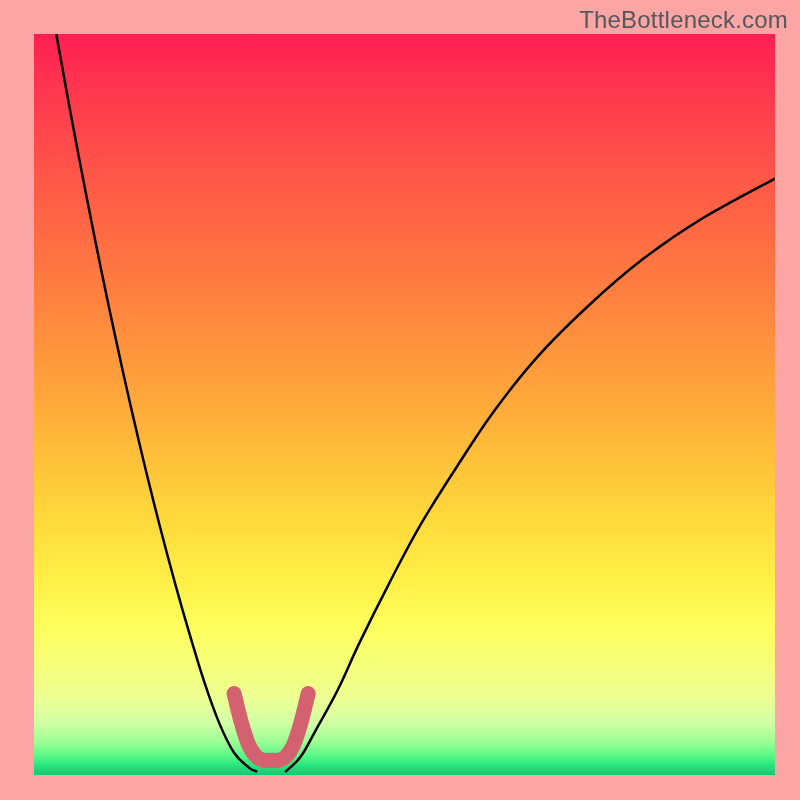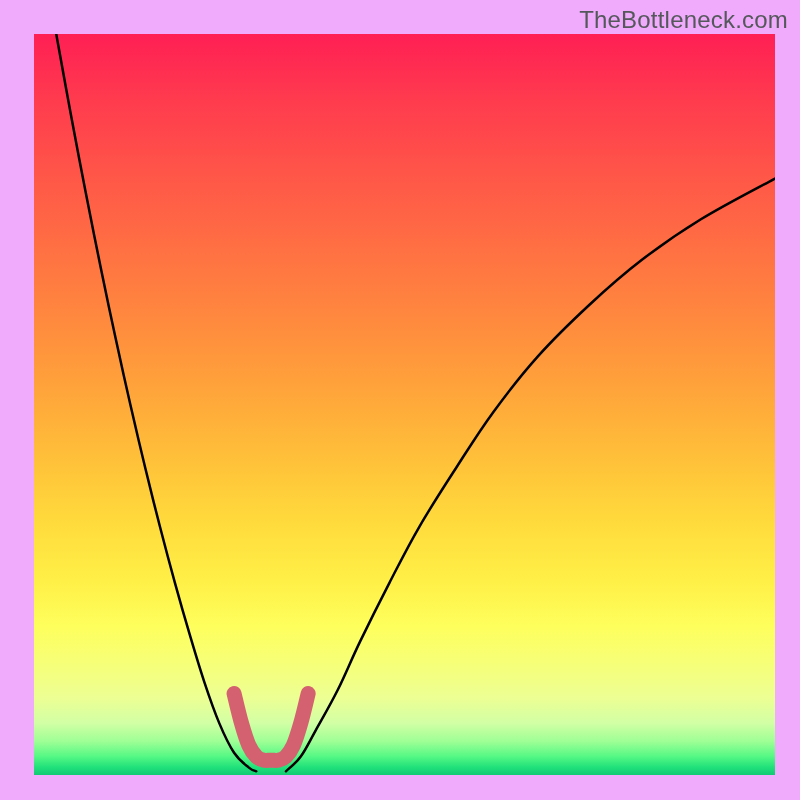--- a/index.html
+++ b/index.html
@@ -10,21 +10,21 @@
     overflow: hidden;
     background: #000;
     font-family: Arial, Helvetica, sans-serif;
   }
   .frame {
     position: absolute;
     left: 0;
     top: 0;
     width: 800px;
     height: 800px;
-    background: #f0abfc;
+    background: #fca5a5;
   }
   .plot {
     position: absolute;
     left: 34px;
     top: 34px;
     width: 741px;
     height: 741px;
   }
   .watermark {
     position: absolute;

